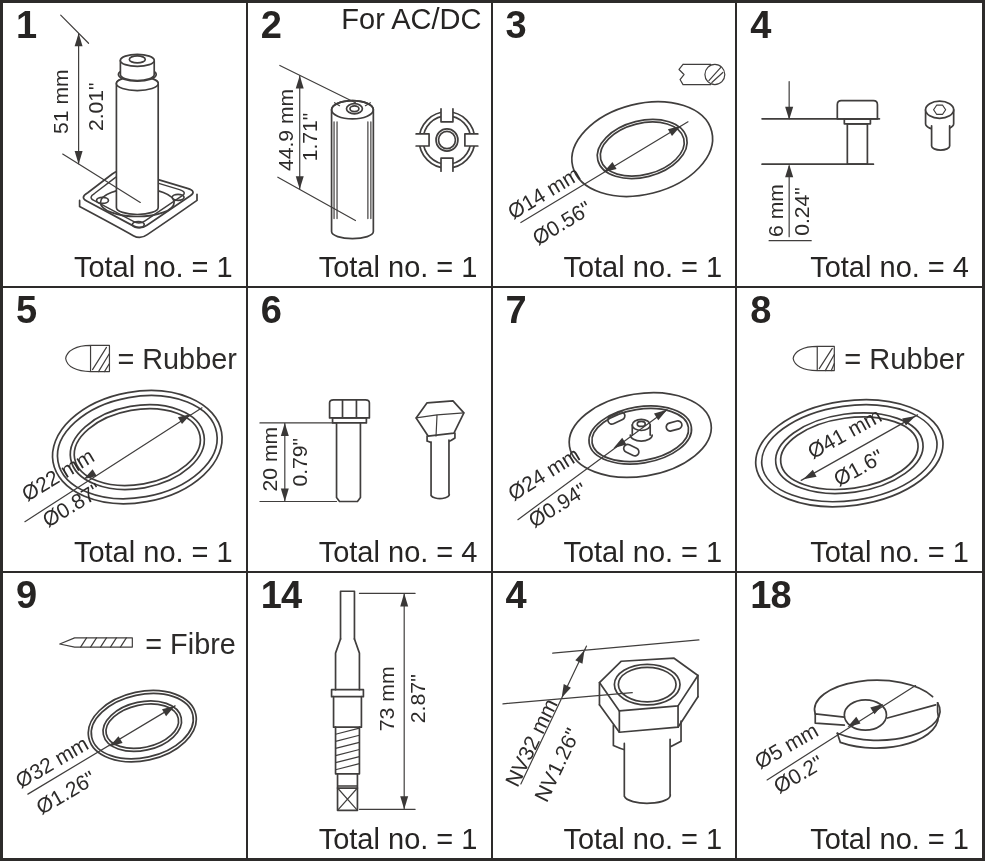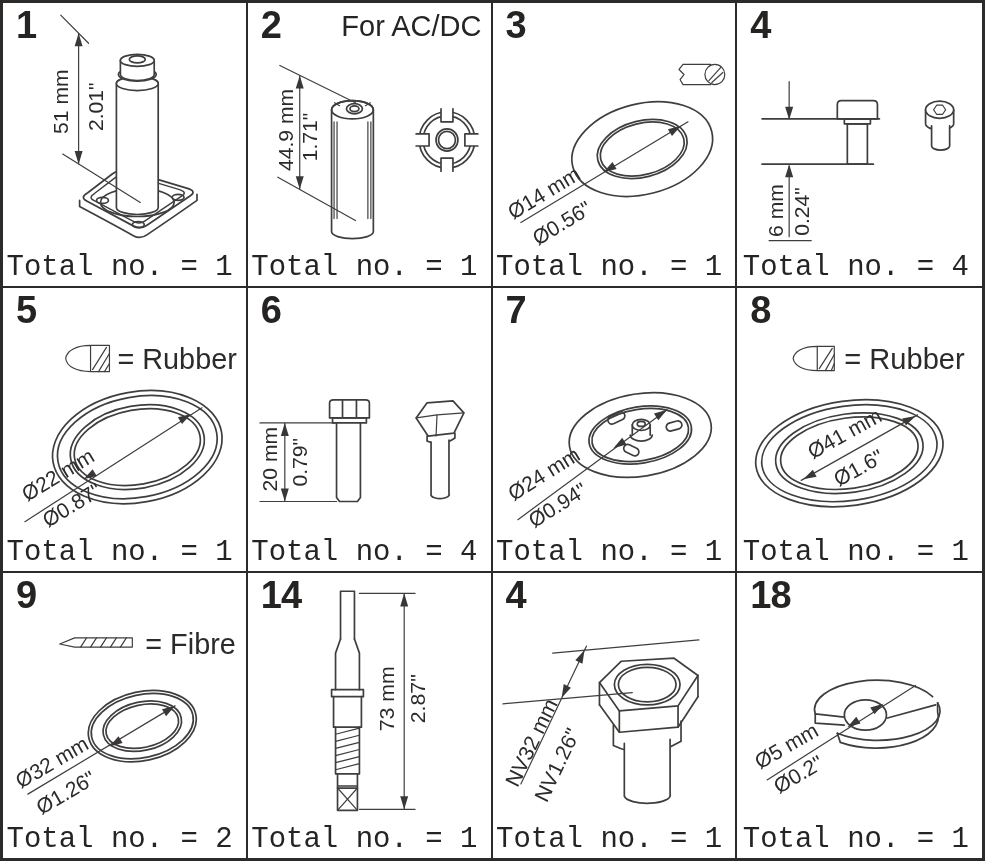--- a/index.html
+++ b/index.html
@@ -6,22 +6,22 @@
   .board{
     width:985px;height:861px;box-sizing:border-box;
     border:3px solid #2d2b2a;background:#fff;
     display:grid;grid-template-columns:repeat(4,1fr);grid-template-rows:repeat(3,1fr);
     font-family:"Liberation Sans",sans-serif;color:#262423;
   }
   .cell{position:relative;border-right:2px solid #2d2b2a;border-bottom:2px solid #2d2b2a;overflow:hidden;}
   .cell:nth-child(4n){border-right:none;}
   .cell:nth-child(n+9){border-bottom:none;}
   .num{position:absolute;top:1px;left:13px;font-size:38px;font-weight:700;letter-spacing:-1px;}
-  .note{position:absolute;top:7px;right:9px;font-size:29px;}
-  .total{position:absolute;bottom:2px;right:13px;font-size:29px;font-family:Liberation Mono, monospace;}
+  .note{position:absolute;top:0;right:9px;font-size:29px;}
+  .total{position:absolute;bottom:2px;right:13px;font-size:29px;}
   svg.art{position:absolute;left:0;top:0;width:100%;height:100%;}
   .ln{fill:none;stroke:#403e3d;stroke-width:1.7;stroke-linecap:round;stroke-linejoin:round;}
   .thin{stroke-width:1.2;}
   .wf{fill:#ffffff;}
   .ah{fill:#3a3837;stroke:none;}
   text.dim{font:21px "Liberation Sans",sans-serif;fill:#2d2b2a;text-anchor:middle;dominant-baseline:middle;}
   text.lg{font:29px "Liberation Sans",sans-serif;fill:#2d2b2a;}
 </style>
 </head>
 <body>
@@ -277,21 +277,20 @@
       </g>
       <g>
         <path class="ln thin" d="M25,218 L173,131"></path>
         <polygon class="ah" points="0,0 -13,4 -13,-4" transform="translate(107,171) rotate(149)"></polygon>
         <polygon class="ah" points="0,0 -13,4 -13,-4" transform="translate(173,131) rotate(-31)"></polygon>
         <text class="dim" transform="translate(50,188) rotate(-30)">Ø32 mm</text>
         <text class="dim" transform="translate(64,218) rotate(-30)">Ø1.26"</text>
       </g>
     </svg>
     <div class="num">9</div>
-    <div class="total">Total no. = 2</div>
   </div>
 
   <div class="cell">
     <svg class="art" viewBox="0 0 244 281" preserveAspectRatio="none">
       <g class="ln">
         <path d="M93,18 L107,18 M93,18 L93,65 M107,18 L107,65"></path>
         <path d="M93,65 L88,79 M107,65 L112,79 M88,79 L88,115 M112,79 L112,115"></path>
         <path d="M84,115 L116,115 M84,122 L116,122 M84,115 L84,122 M116,115 L116,122"></path>
         <path d="M86,122 L86,152 M114,122 L114,152 M86,152 L114,152"></path>
         <path d="M88,152 L88,198 M112,152 L112,198 M88,198 L112,198"></path>

